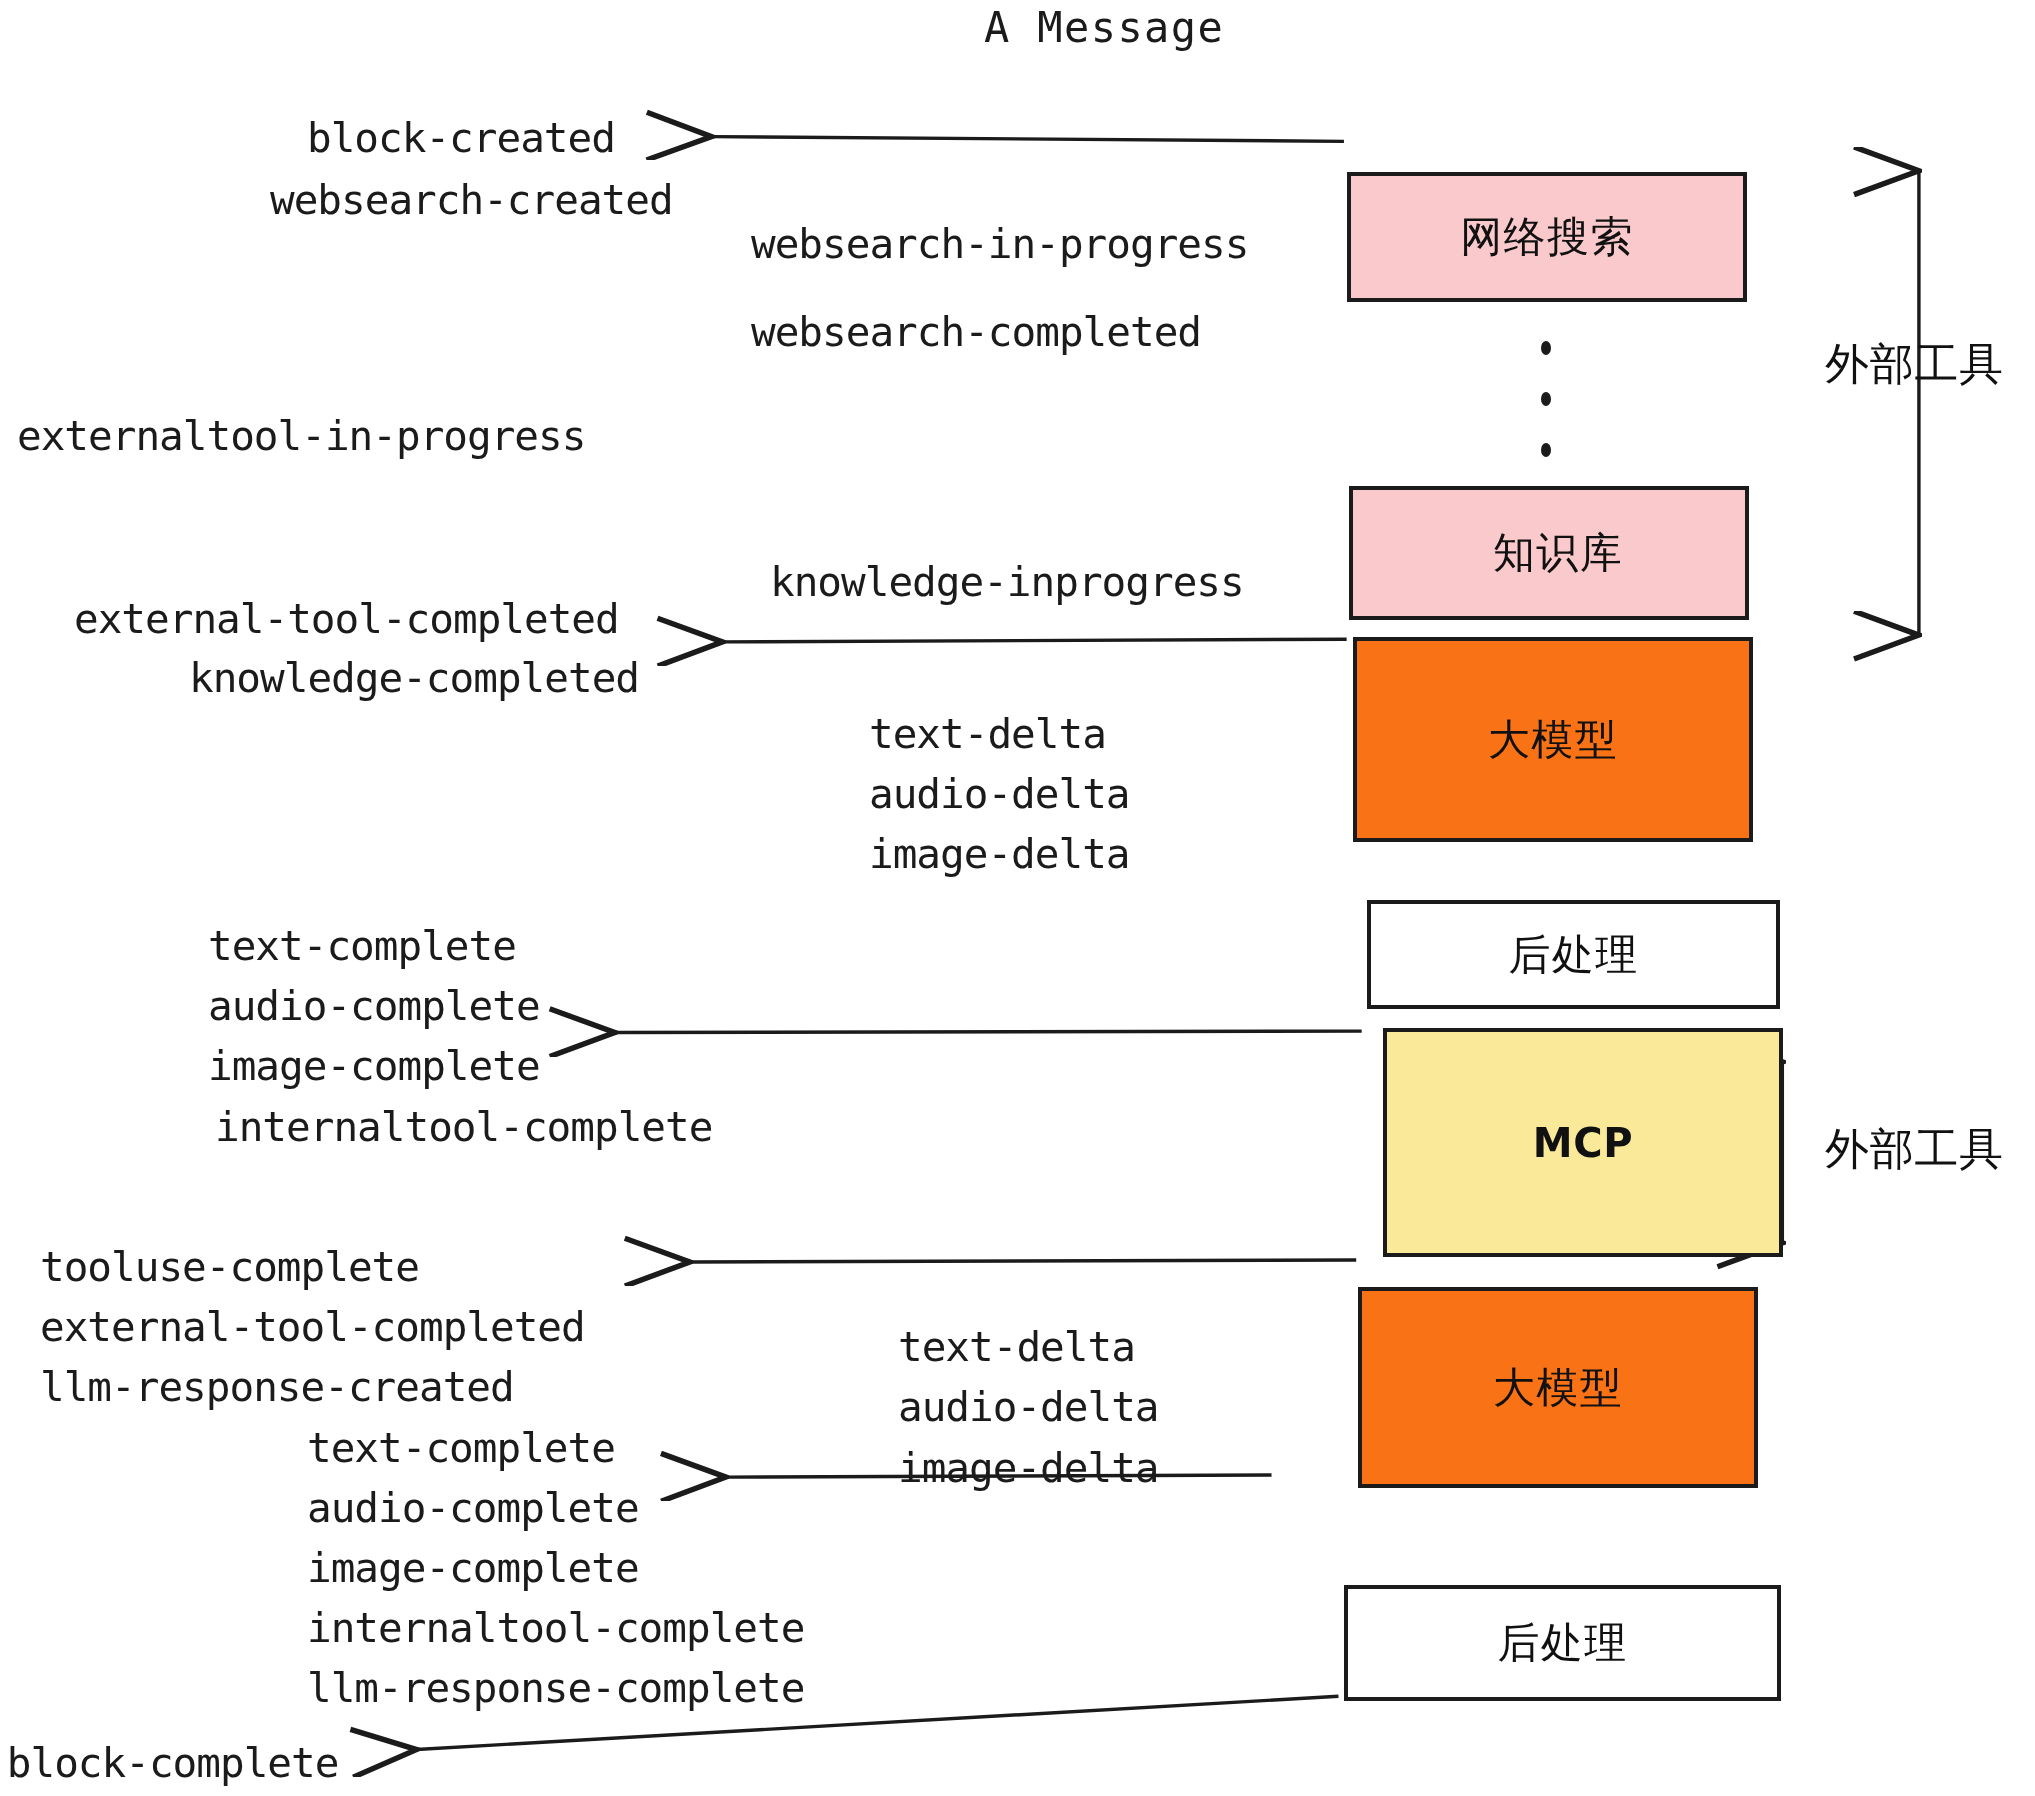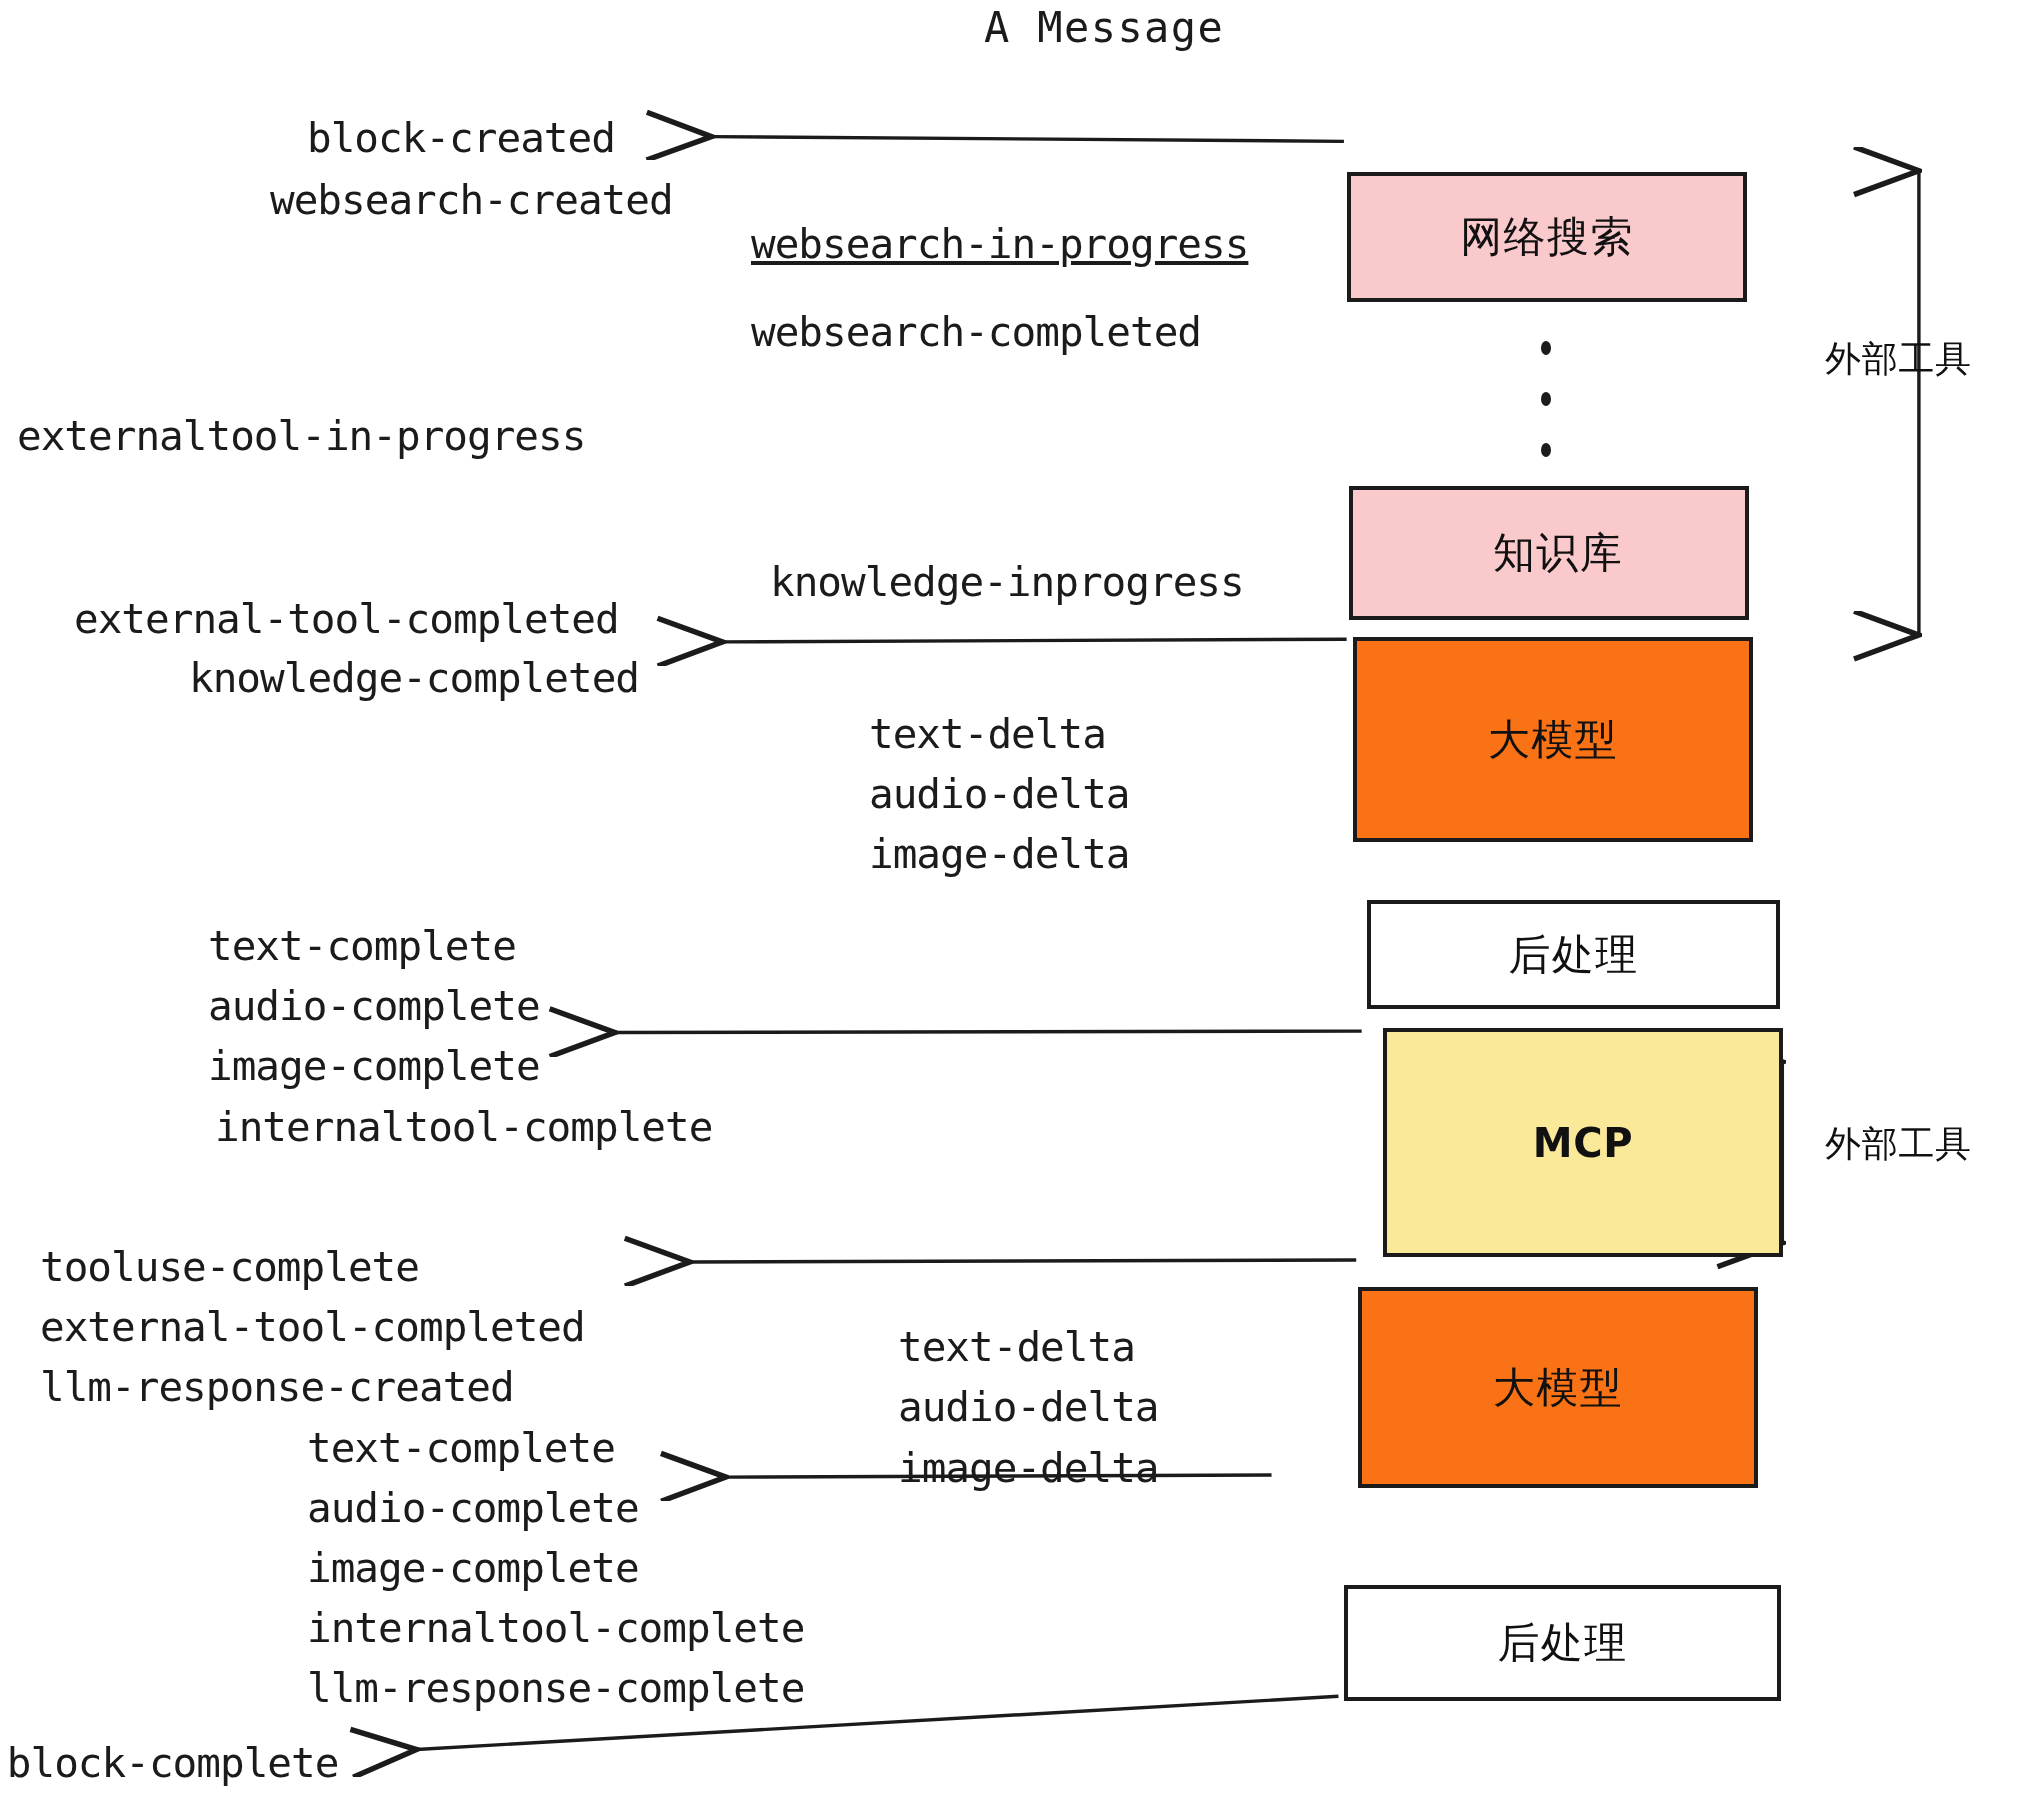--- a/index.html
+++ b/index.html
@@ -60,21 +60,21 @@
     font-size: 42px;
     letter-spacing: 1.4px;
     color: #1b1b1b;
     white-space: nowrap;
   }
 
   
   .side-label {
     position: absolute;
     font-family: "DejaVu Sans", sans-serif;
-    font-size: 36px;
+    font-size: 44px;
     color: #111111;
     white-space: nowrap;
     letter-spacing: 0.7px;
   }
 
   
   .dots {
     position: absolute;
     display: flex;
     flex-direction: column;
@@ -184,21 +184,21 @@
       <i></i>
   </div>
 
   <div class="side-label" style="left:1825px; top:335px;">外部工具</div>
   <div class="side-label" style="left:1825px; top:1120px;">外部工具</div>
 
   <div class="evt" style="left:307px; top:102px;">block-created</div>
 
   <div class="evt" style="left:270px; top:164px;">websearch-created</div>
 
-  <div class="evt" style="left:751px; top:208px;text-decoration:underline;">websearch-in-progress</div>
+  <div class="evt" style="left:751px; top:208px;">websearch-in-progress</div>
 
   <div class="evt" style="left:751px; top:296px;">websearch-completed</div>
 
   <div class="evt" style="left:17px; top:400px;">externaltool-in-progress</div>
 
   <div class="evt" style="left:770px; top:546px;">knowledge-inprogress</div>
 
   <div class="evt" style="left:74px; top:583px;">external-tool-completed</div>
 
   <div class="evt" style="left:189px; top:642px;">knowledge-completed</div>

